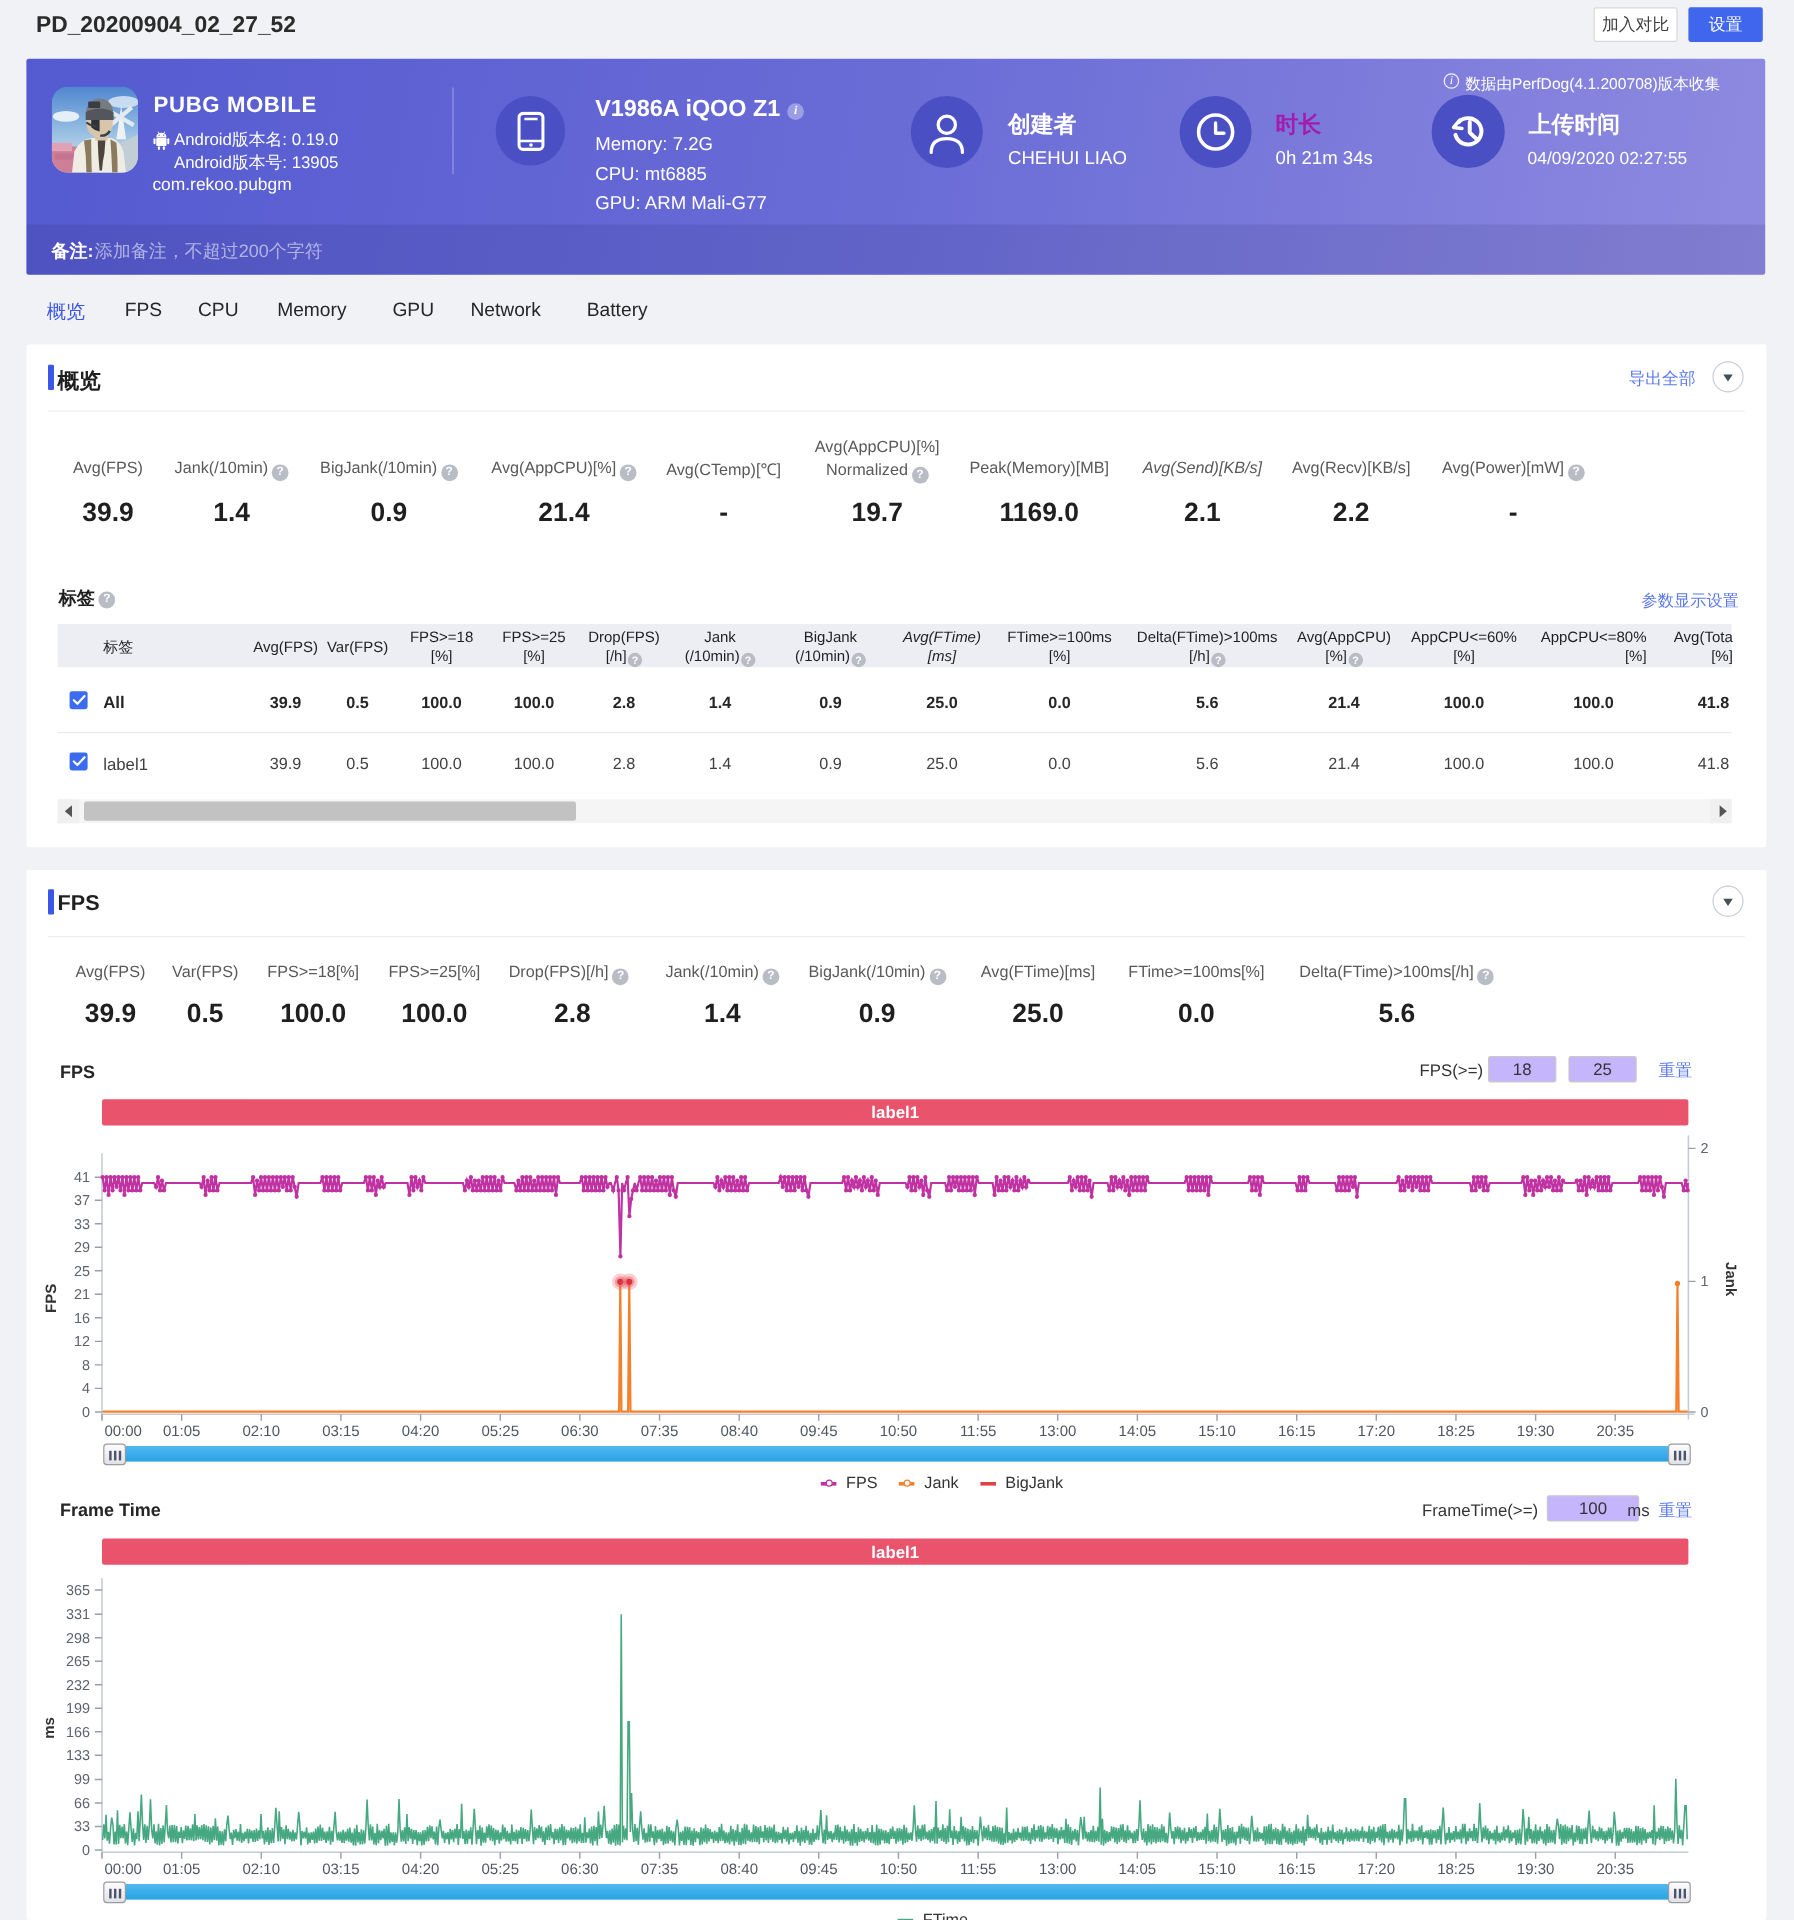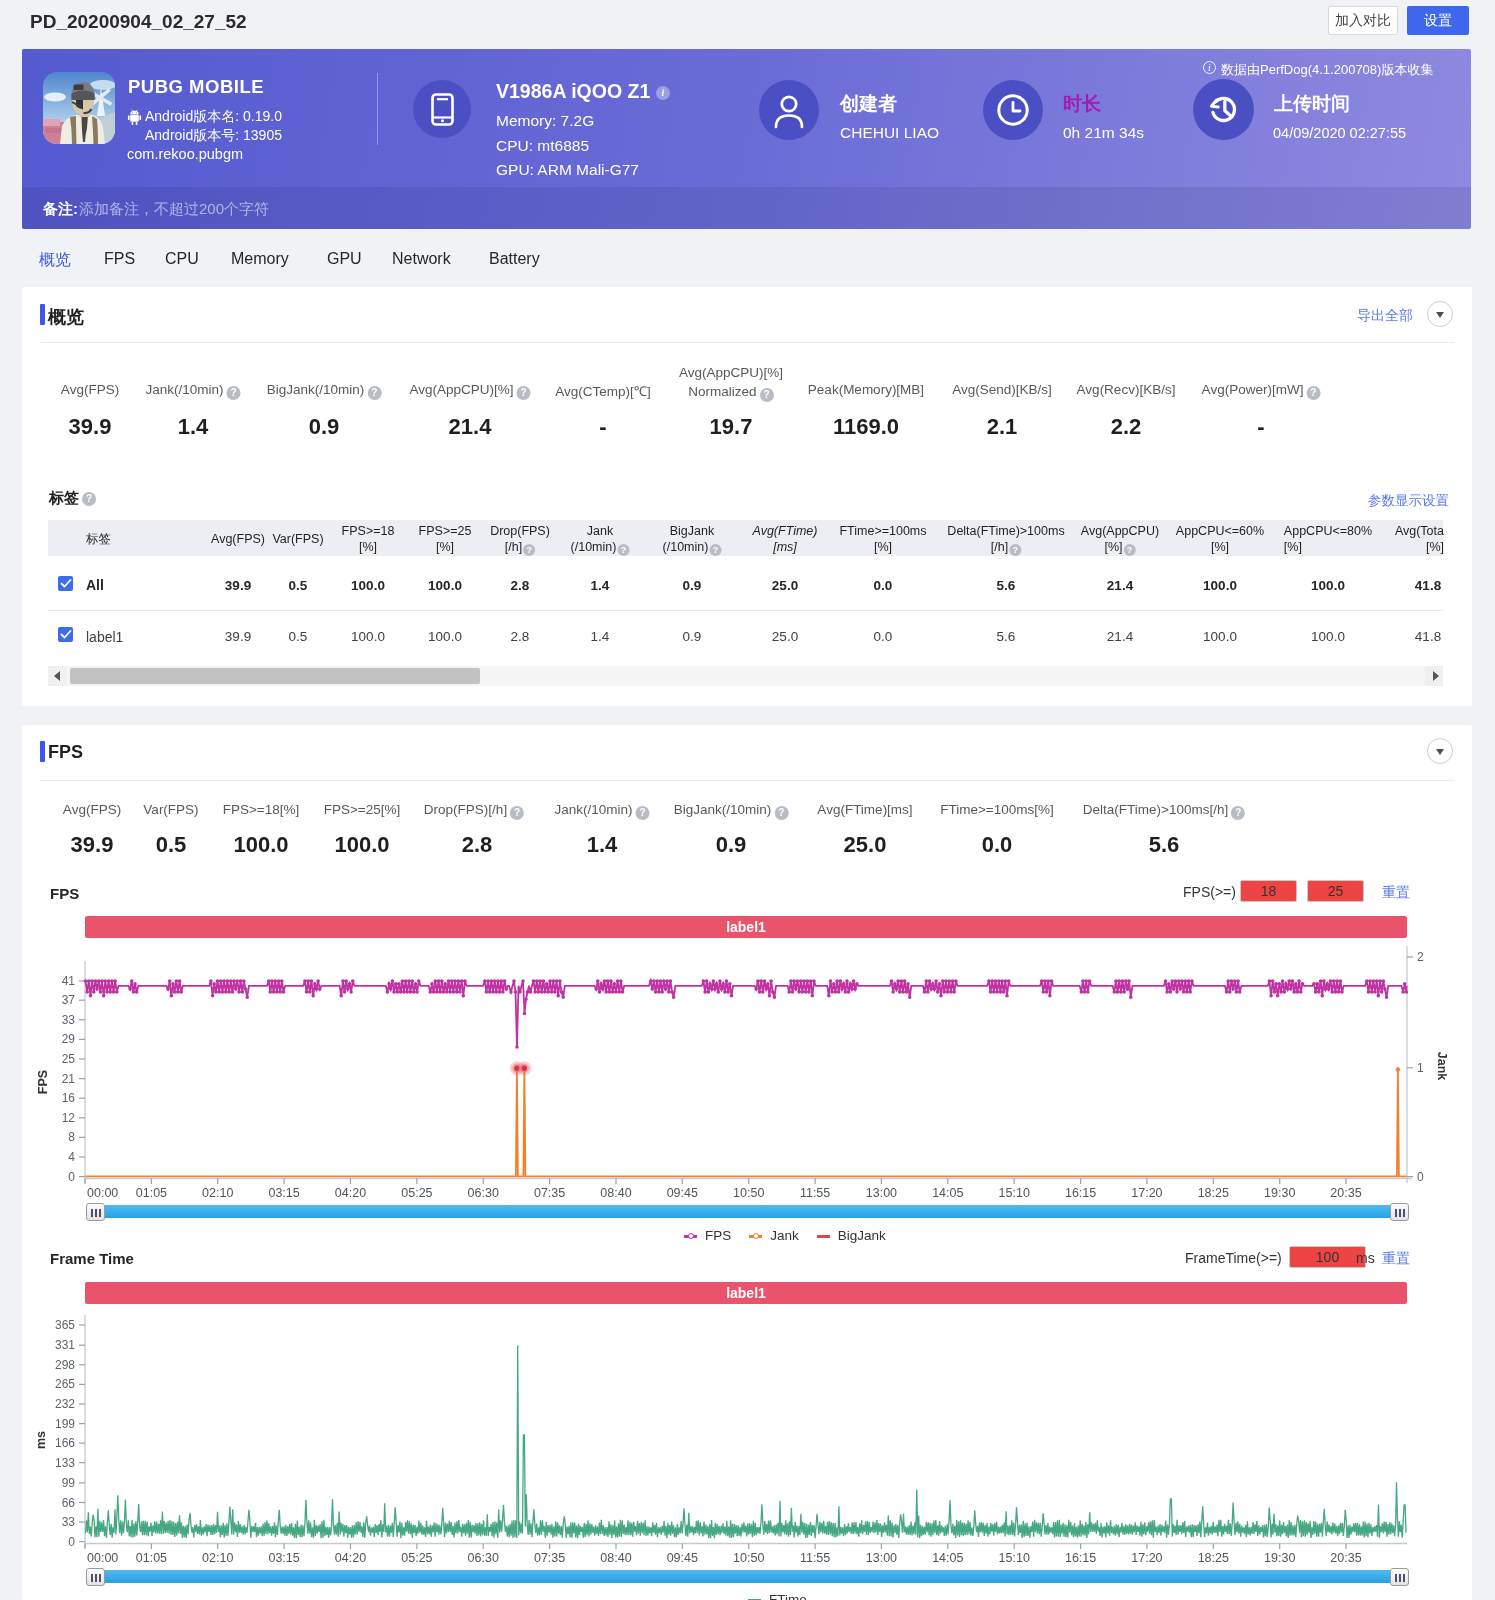--- a/index.html
+++ b/index.html
@@ -11,21 +11,21 @@
 .bluebar { position:absolute; width:5px; height:21px; background:#3c56e8; border-radius:1px; }
 .h2 { position:absolute; font-size:18px; font-weight:bold; color:#1f1f1f; }
 .link { color:#5b78ee; font-size:14px; }
 .qm { display:inline-block; width:14px; height:14px; border-radius:50%; background:#b8bcc4; color:#fff; font-size:10px; font-weight:bold; text-align:center; line-height:14px; vertical-align:-2px; margin-left:3px; }
 .statlab { position:absolute; font-size:13.5px; color:#595959; text-align:center; transform:translateX(-50%); white-space:nowrap; }
 .statval { position:absolute; font-size:22px; font-weight:bold; color:#1f1f1f; text-align:center; transform:translateX(-50%); white-space:nowrap; }
 .ddc { position:absolute; width:26px; height:26px; border:1px solid #c9cdd4; border-radius:50%; background:#fff; }
 .ddc:after { content:""; position:absolute; left:7.5px; top:10px; border-left:4.5px solid transparent; border-right:4.5px solid transparent; border-top:6px solid #454f5b; }
 .cbx { position:absolute; width:15px; height:15px; background:#3b6cf0; border-radius:2px; }
 .cbx svg { position:absolute; left:1.5px; top:2px; }
-.inpbox { position:absolute; height:22px; border:1px solid #c9c9c9; border-radius:2px; background:#ef4444; font-size:14px; color:#333; text-align:center; line-height:20px; }
+.inpbox { position:absolute; height:22px; border:1px solid #c9c9c9; border-radius:2px; background:#c4b5fd; font-size:14px; color:#333; text-align:center; line-height:20px; }
 .redbar { position:absolute; left:85px; width:1322px; height:22px; background:#e9536b; border-radius:2px; color:#fff; font-size:14px; font-weight:bold; text-align:center; line-height:22px; }
 .handle { position:absolute; width:19px; height:18px; background:linear-gradient(#fdfdfd,#e2e2e4); border:1px solid #9a9aa2; border-radius:3px; }
 .handle:before { content:""; position:absolute; left:4px; top:5px; width:2px; height:8px; background:#4a5270; box-shadow:4px 0 0 #4a5270, 8px 0 0 #4a5270; }
 .sliderbar { position:absolute; left:105px; width:1285px; height:13px; background:linear-gradient(#51b9ee,#27a2e4); }
 .legend { position:absolute; font-size:13.5px; color:#333; }
 .legend .it { display:inline-block; margin:0 9px; }
 .lmark { display:inline-block; width:13px; height:3px; vertical-align:2.5px; position:relative; margin-right:8px; }
 .lmark.dot:after { content:""; position:absolute; left:3.5px; top:-2px; width:4px; height:4px; border:1.6px solid currentColor; border-radius:50%; background:#fff; }
 </style>
 </head>
@@ -151,21 +151,21 @@
   <div class="ddc" style="left:1427px;top:301px;"></div>
   <div class="abs" style="left:40px;top:342px;width:1414px;height:1px;background:#ebedf0;"></div>
 
   <div class="statlab" style="left:90px;top:382px;">Avg(FPS)</div>
   <div class="statlab" style="left:193px;top:382px;">Jank(/10min)<span class="qm">?</span></div>
   <div class="statlab" style="left:324px;top:382px;">BigJank(/10min)<span class="qm">?</span></div>
   <div class="statlab" style="left:470px;top:382px;">Avg(AppCPU)[%]<span class="qm">?</span></div>
   <div class="statlab" style="left:603px;top:382px;">Avg(CTemp)[℃]</div>
   <div class="statlab" style="left:731px;top:363px;line-height:19px;">Avg(AppCPU)[%]<br>Normalized<span class="qm">?</span></div>
   <div class="statlab" style="left:866px;top:382px;">Peak(Memory)[MB]</div>
-  <div class="statlab" style="left:1002px;top:382px;">Avg(Send)[KB/s]</div>
+  <div class="statlab" style="left:1002px;top:382px;font-style:italic;">Avg(Send)[KB/s]</div>
   <div class="statlab" style="left:1126px;top:382px;">Avg(Recv)[KB/s]</div>
   <div class="statlab" style="left:1261px;top:382px;">Avg(Power)[mW]<span class="qm">?</span></div>
   <div class="statval" style="left:90px;top:414px;">39.9</div>
   <div class="statval" style="left:193px;top:414px;">1.4</div>
   <div class="statval" style="left:324px;top:414px;">0.9</div>
   <div class="statval" style="left:470px;top:414px;">21.4</div>
   <div class="statval" style="left:603px;top:414px;">-</div>
   <div class="statval" style="left:731px;top:414px;">19.7</div>
   <div class="statval" style="left:866px;top:414px;">1169.0</div>
   <div class="statval" style="left:1002px;top:414px;">2.1</div>
@@ -181,21 +181,21 @@
   <div class="abs" style="left:368px;top:523px;font-size:12.5px;color:#1f1f1f;text-align:center;transform:translateX(-50%);line-height:16px;white-space:nowrap;">FPS&gt;=18<br>[%]</div>
   <div class="abs" style="left:445px;top:523px;font-size:12.5px;color:#1f1f1f;text-align:center;transform:translateX(-50%);line-height:16px;white-space:nowrap;">FPS&gt;=25<br>[%]</div>
   <div class="abs" style="left:520px;top:523px;font-size:12.5px;color:#1f1f1f;text-align:center;transform:translateX(-50%);line-height:16px;white-space:nowrap;">Drop(FPS)<br>[/h]<span class="qm" style="width:12px;height:12px;line-height:12px;font-size:9px;margin-left:1px;">?</span></div>
   <div class="abs" style="left:600px;top:523px;font-size:12.5px;color:#1f1f1f;text-align:center;transform:translateX(-50%);line-height:16px;white-space:nowrap;">Jank<br>(/10min)<span class="qm" style="width:12px;height:12px;line-height:12px;font-size:9px;margin-left:1px;">?</span></div>
   <div class="abs" style="left:692px;top:523px;font-size:12.5px;color:#1f1f1f;text-align:center;transform:translateX(-50%);line-height:16px;white-space:nowrap;">BigJank<br>(/10min)<span class="qm" style="width:12px;height:12px;line-height:12px;font-size:9px;margin-left:1px;">?</span></div>
   <div class="abs" style="left:785px;top:523px;font-size:12.5px;color:#1f1f1f;text-align:center;transform:translateX(-50%);line-height:16px;white-space:nowrap;font-style:italic;">Avg(FTime)<br>[ms]</div>
   <div class="abs" style="left:883px;top:523px;font-size:12.5px;color:#1f1f1f;text-align:center;transform:translateX(-50%);line-height:16px;white-space:nowrap;">FTime&gt;=100ms<br>[%]</div>
   <div class="abs" style="left:1006px;top:523px;font-size:12.5px;color:#1f1f1f;text-align:center;transform:translateX(-50%);line-height:16px;white-space:nowrap;">Delta(FTime)&gt;100ms<br>[/h]<span class="qm" style="width:12px;height:12px;line-height:12px;font-size:9px;margin-left:1px;">?</span></div>
   <div class="abs" style="left:1120px;top:523px;font-size:12.5px;color:#1f1f1f;text-align:center;transform:translateX(-50%);line-height:16px;white-space:nowrap;">Avg(AppCPU)<br>[%]<span class="qm" style="width:12px;height:12px;line-height:12px;font-size:9px;margin-left:1px;">?</span></div>
   <div class="abs" style="left:1220px;top:523px;font-size:12.5px;color:#1f1f1f;text-align:center;transform:translateX(-50%);line-height:16px;white-space:nowrap;">AppCPU&lt;=60%<br>[%]</div>
-  <div class="abs" style="left:1328px;top:523px;font-size:12.5px;color:#1f1f1f;text-align:left;transform:translateX(-50%);line-height:16px;white-space:nowrap;">AppCPU&lt;=80%<br>[%]</div>
+  <div class="abs" style="left:1328px;top:523px;font-size:12.5px;color:#1f1f1f;text-align:right;transform:translateX(-50%);line-height:16px;white-space:nowrap;">AppCPU&lt;=80%<br>[%]</div>
   <div class="abs" style="left:1444px;top:523px;font-size:12.5px;color:#1f1f1f;text-align:right;transform:translateX(-100%);line-height:16px;white-space:nowrap;">Avg(Tota<br>[%]</div>
   <div class="cbx" style="left:58px;top:576px;">
       <svg width="12" height="11" viewBox="0 0 12 11">
         <path d="M1.5 5.5 L4.5 8.5 L10.5 2" stroke="#fff" stroke-width="1.8" fill="none" stroke-linecap="round" stroke-linejoin="round"></path>
       </svg>
     </div>
   <div class="abs" style="left:86px;top:577px;font-size:14px;font-weight:bold;">All</div>
   <div class="abs" style="left:238px;top:578px;font-size:13.5px;font-weight:bold;text-align:center;transform:translateX(-50%);">39.9</div>
   <div class="abs" style="left:298px;top:578px;font-size:13.5px;font-weight:bold;text-align:center;transform:translateX(-50%);">0.5</div>
   <div class="abs" style="left:368px;top:578px;font-size:13.5px;font-weight:bold;text-align:center;transform:translateX(-50%);">100.0</div>

